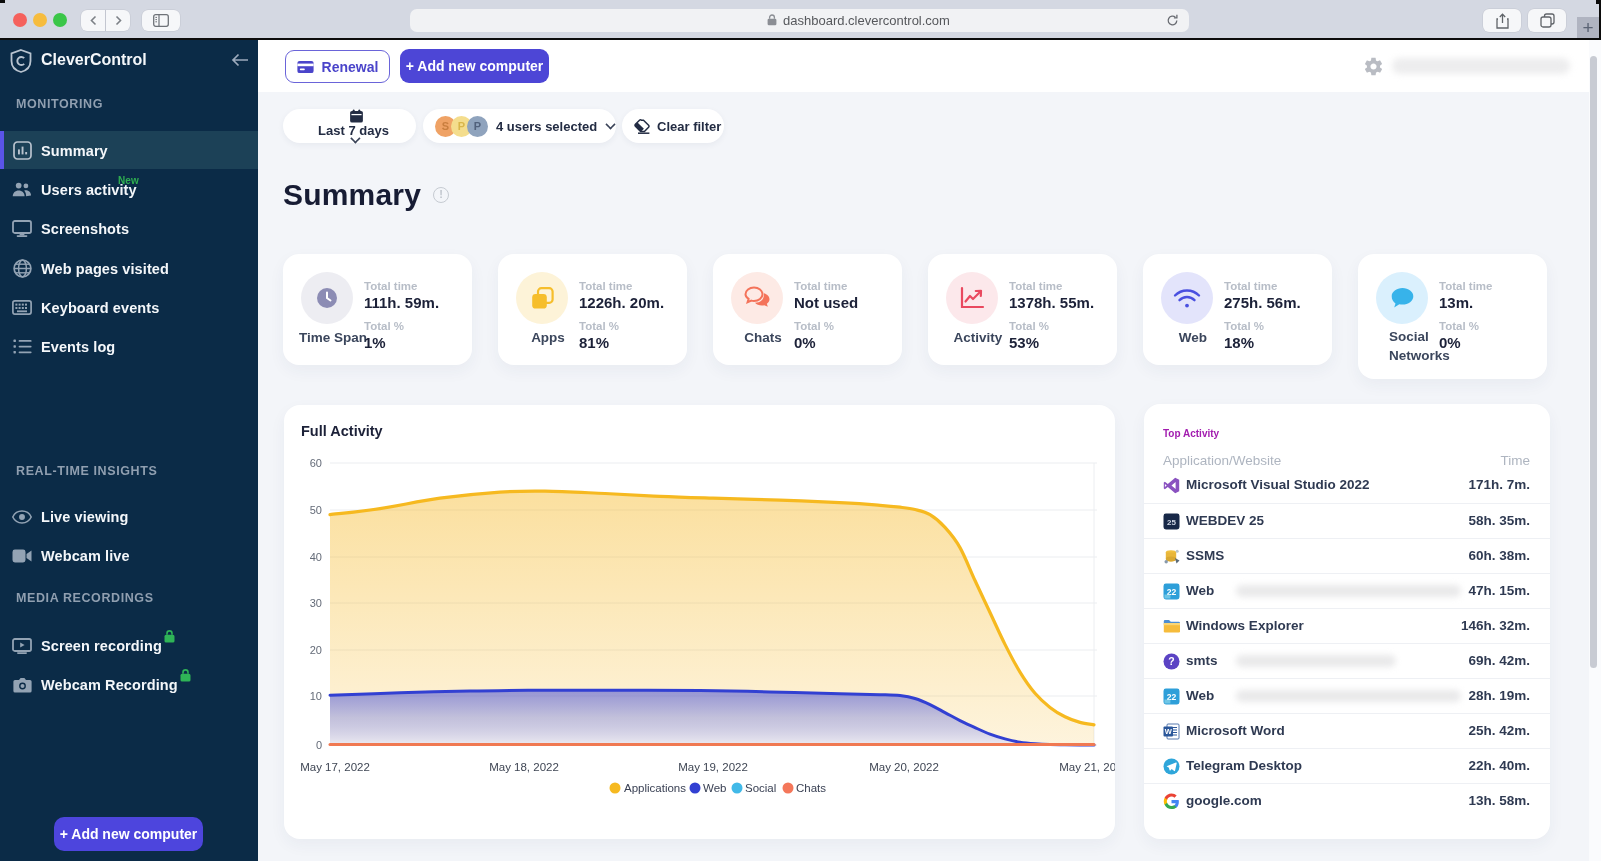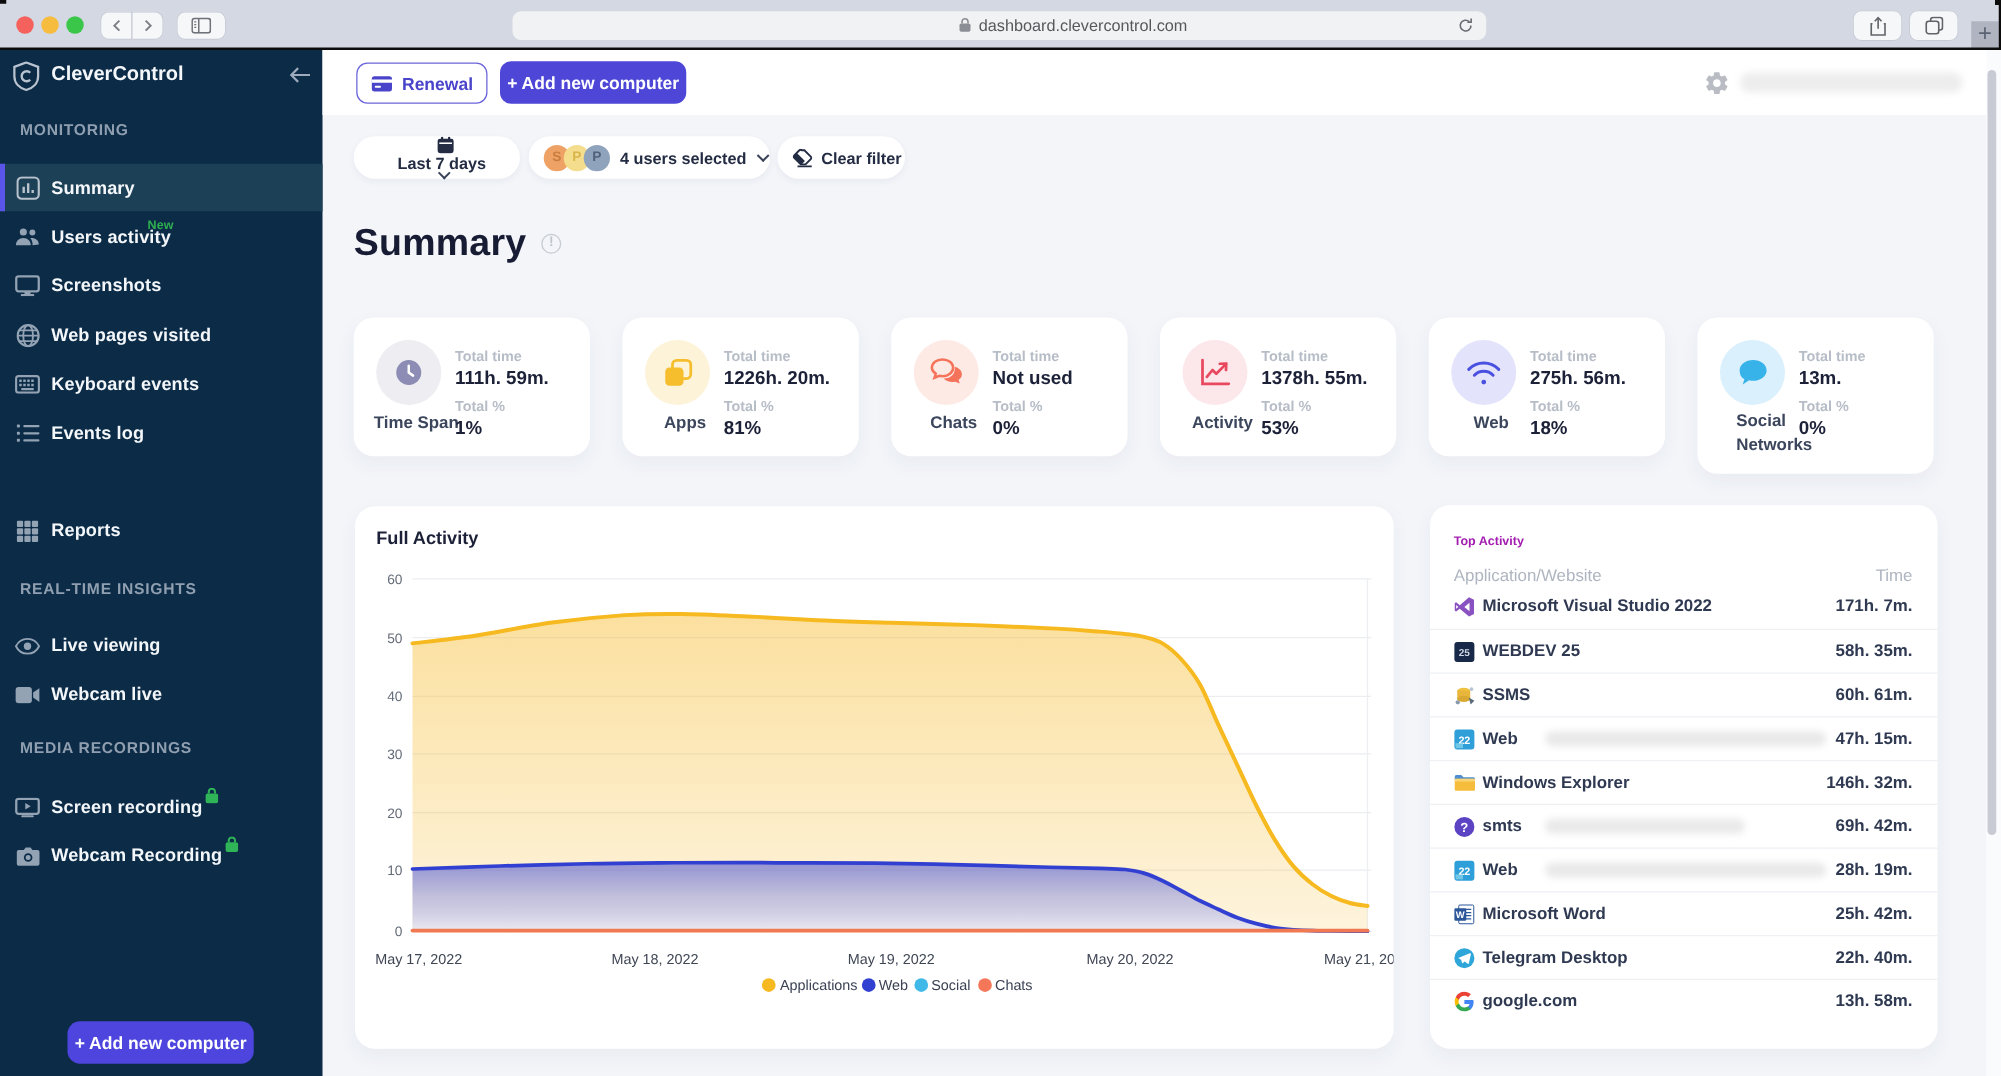--- a/index.html
+++ b/index.html
@@ -202,38 +202,20 @@
             <rect x="0.5" y="0.6" width="2.4" height="2.4" rx="0.6"></rect>
             <rect x="0.5" y="6.3" width="2.4" height="2.4" rx="0.6"></rect>
             <rect x="0.5" y="12" width="2.4" height="2.4" rx="0.6"></rect>
             <rect x="5.6" y="1" width="13" height="1.8" rx="0.9"></rect>
             <rect x="5.6" y="6.7" width="13" height="1.8" rx="0.9"></rect>
             <rect x="5.6" y="12.4" width="13" height="1.8" rx="0.9"></rect>
           </g>
         </svg>
       </div>
     <span class="lbl">Events log</span>
-  </div>
-  <div class="sideitem" style="top:365px;">
-    <div class="ic">
-        <svg width="18" height="18" viewBox="0 0 18 18">
-          <g fill="#93a3b4">
-            <rect x="0.5" y="0.5" width="5" height="5" rx="0.8"></rect>
-            <rect x="6.5" y="0.5" width="5" height="5" rx="0.8"></rect>
-            <rect x="12.5" y="0.5" width="5" height="5" rx="0.8"></rect>
-            <rect x="0.5" y="6.5" width="5" height="5" rx="0.8"></rect>
-            <rect x="6.5" y="6.5" width="5" height="5" rx="0.8"></rect>
-            <rect x="12.5" y="6.5" width="5" height="5" rx="0.8"></rect>
-            <rect x="0.5" y="12.5" width="5" height="5" rx="0.8"></rect>
-            <rect x="6.5" y="12.5" width="5" height="5" rx="0.8"></rect>
-            <rect x="12.5" y="12.5" width="5" height="5" rx="0.8"></rect>
-          </g>
-        </svg>
-      </div>
-    <span class="lbl">Reports</span>
   </div>
 
   <div class="sechead" style="top:424px;">REAL-TIME INSIGHTS</div>
   <div class="sideitem" style="top:457px;">
     <div class="ic">
         <svg width="21" height="14" viewBox="0 0 21 14">
           <path d="M10.5 0.8 C14.8 0.8 18.4 3.3 20.2 7 C18.4 10.7 14.8 13.2 10.5 13.2 C6.2 13.2 2.6 10.7 0.8 7 C2.6 3.3 6.2 0.8 10.5 0.8 Z" fill="none" stroke="#93a3b4" stroke-width="1.6"></path>
           <circle cx="10.5" cy="7" r="3.1" fill="#93a3b4"></circle>
         </svg>
       </div>
@@ -489,21 +471,21 @@
   <div class="trow" style="top:134px;">
     <svg class="tic" viewBox="0 0 17 17">
         <ellipse cx="8" cy="4.6" rx="5.2" ry="2.4" fill="#f0c040"></ellipse>
         <path d="M2.8 4.6 V11 c0 1.3 2.3 2.4 5.2 2.4 s5.2-1.1 5.2-2.4 V4.6" fill="#e8b63a"></path>
         <ellipse cx="8" cy="11" rx="5.2" ry="2.4" fill="#d9a832"></ellipse>
         <path d="M12 10 L16.5 12.5 L13.5 15.5 Z" fill="#5a6b7a"></path>
         <circle cx="3.2" cy="13.8" r="1.7" fill="#8899aa"></circle>
         <circle cx="14.2" cy="3.2" r="1.5" fill="#b8c4cf"></circle>
       </svg>
     <span class="nm">SSMS</span>
-      <span class="tm">60h. 61m.</span>
+      <span class="tm">60h. 38m.</span>
   </div>
   <div class="trow" style="top:169px;">
     <svg class="tic" viewBox="0 0 17 17">
         <rect x="0.5" y="0.5" width="16" height="16" rx="2.4" fill="#2e9fd9"></rect>
         <text x="8.5" y="12.2" font-size="8.6" fill="#ffffff" text-anchor="middle" font-weight="bold" font-family="Liberation Sans,sans-serif">22</text>
         <rect x="1.4" y="11.5" width="6" height="4" fill="#7fd0e8" opacity="0.8"></rect>
       </svg>
     <span class="nm">Web</span>
       <span class="tm">47h. 15m.</span>
     <div class="blurbit" style="left:92px; width:225px;"></div>

